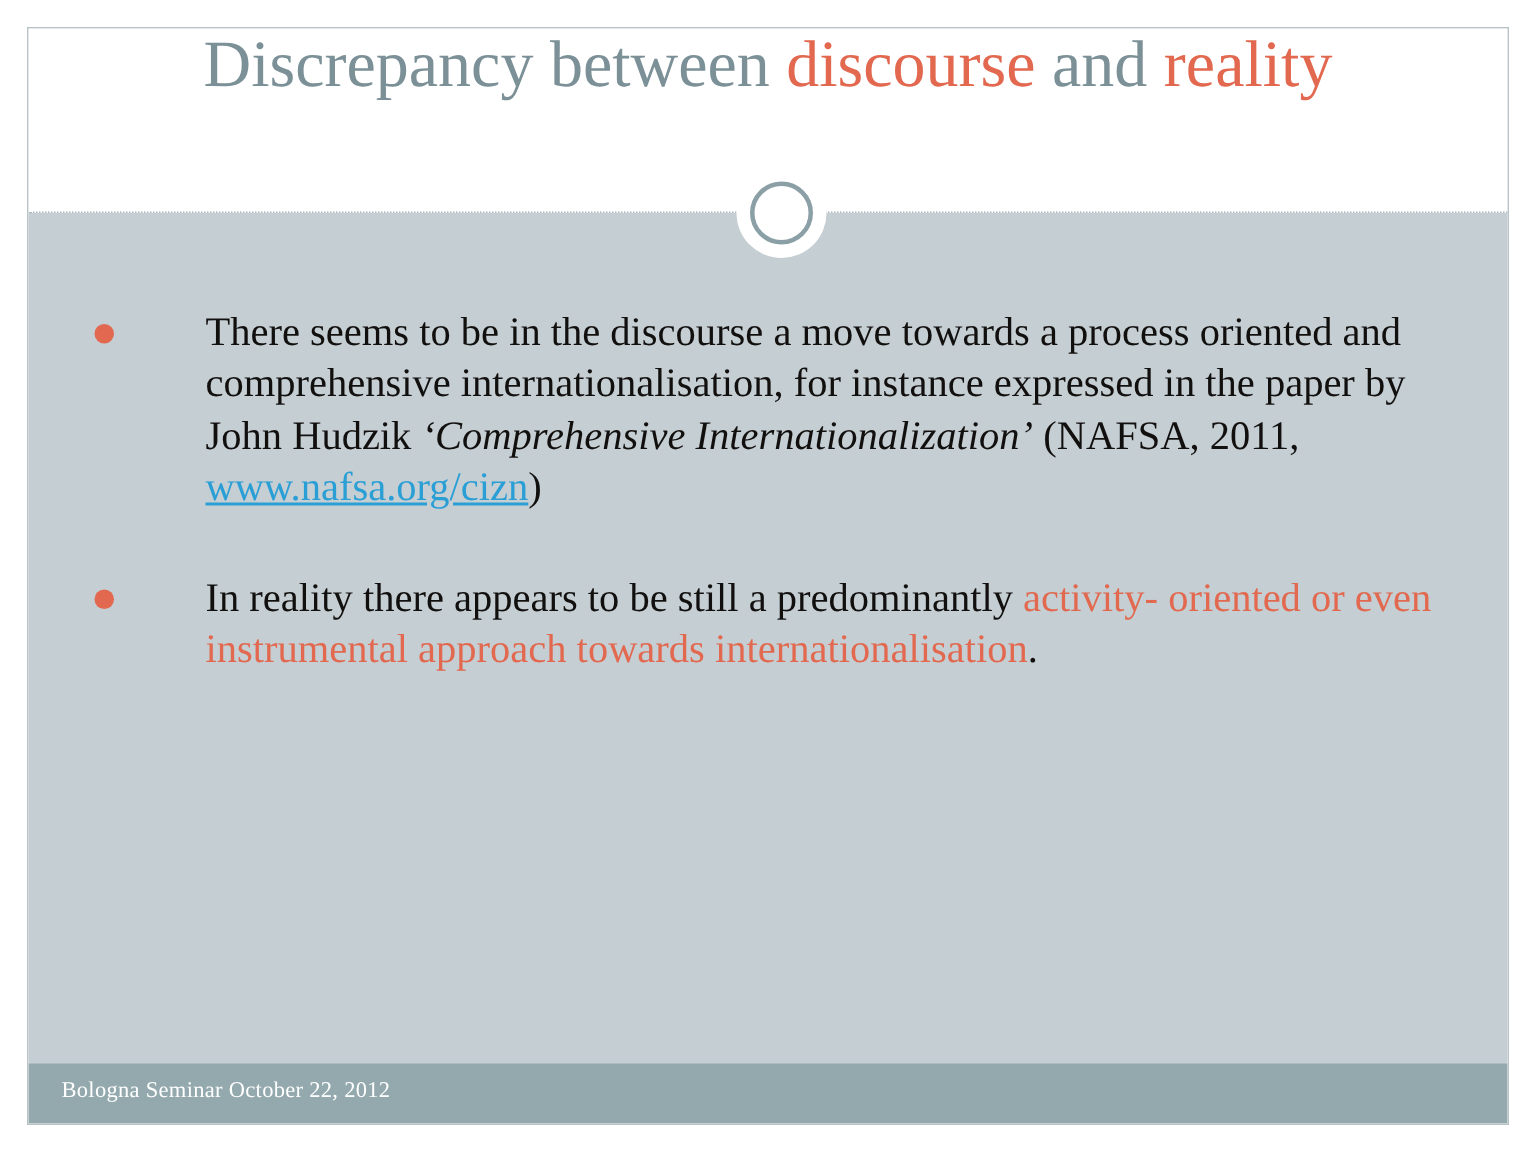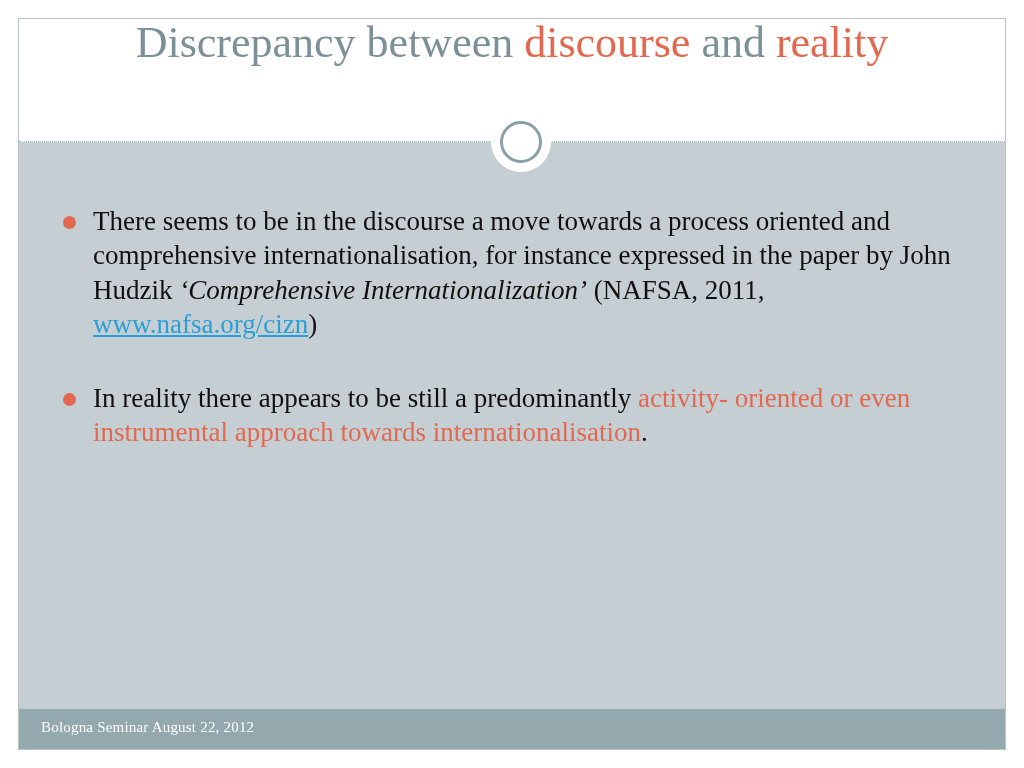--- a/index.html
+++ b/index.html
@@ -102,20 +102,21 @@
     border-radius: 50%;
     background: #e2694f;
     margin-top: 12px;
     margin-right: 17px;
   }
   .bullet-text {
     font-size: 27px;
     line-height: 1.27;
     color: #12100f;
     font-family: "Liberation Serif", serif;
+    margin-left: 44px;
   }
   .b1 { width: 880px; }
   .b2 { width: 880px; }
   .b3 { width: 820px; }
   .orange { color: #e2694f; }
   .ital { font-style: italic; }
   .link {
     color: #2a9fd6;
     text-decoration: underline;
   }
@@ -163,18 +164,18 @@
 
       <div class="bullet-row">
         <div class="bullet-dot"></div>
         <div class="bullet-text b2"><span>In reality there appears to be still a predominantly </span><span class="orange">activity- oriented or even instrumental approach towards internationalisation</span><span>.</span></div>
       </div>
 
 
     </div>
 
     <div class="footer-bar">
-      <div class="footer-text">Bologna Seminar August 22, 2012</div>
+      <div class="footer-text">Bologna Seminar October 22, 2012</div>
     </div>
 
   </div>
 
 </div>
 
 </body></html>

